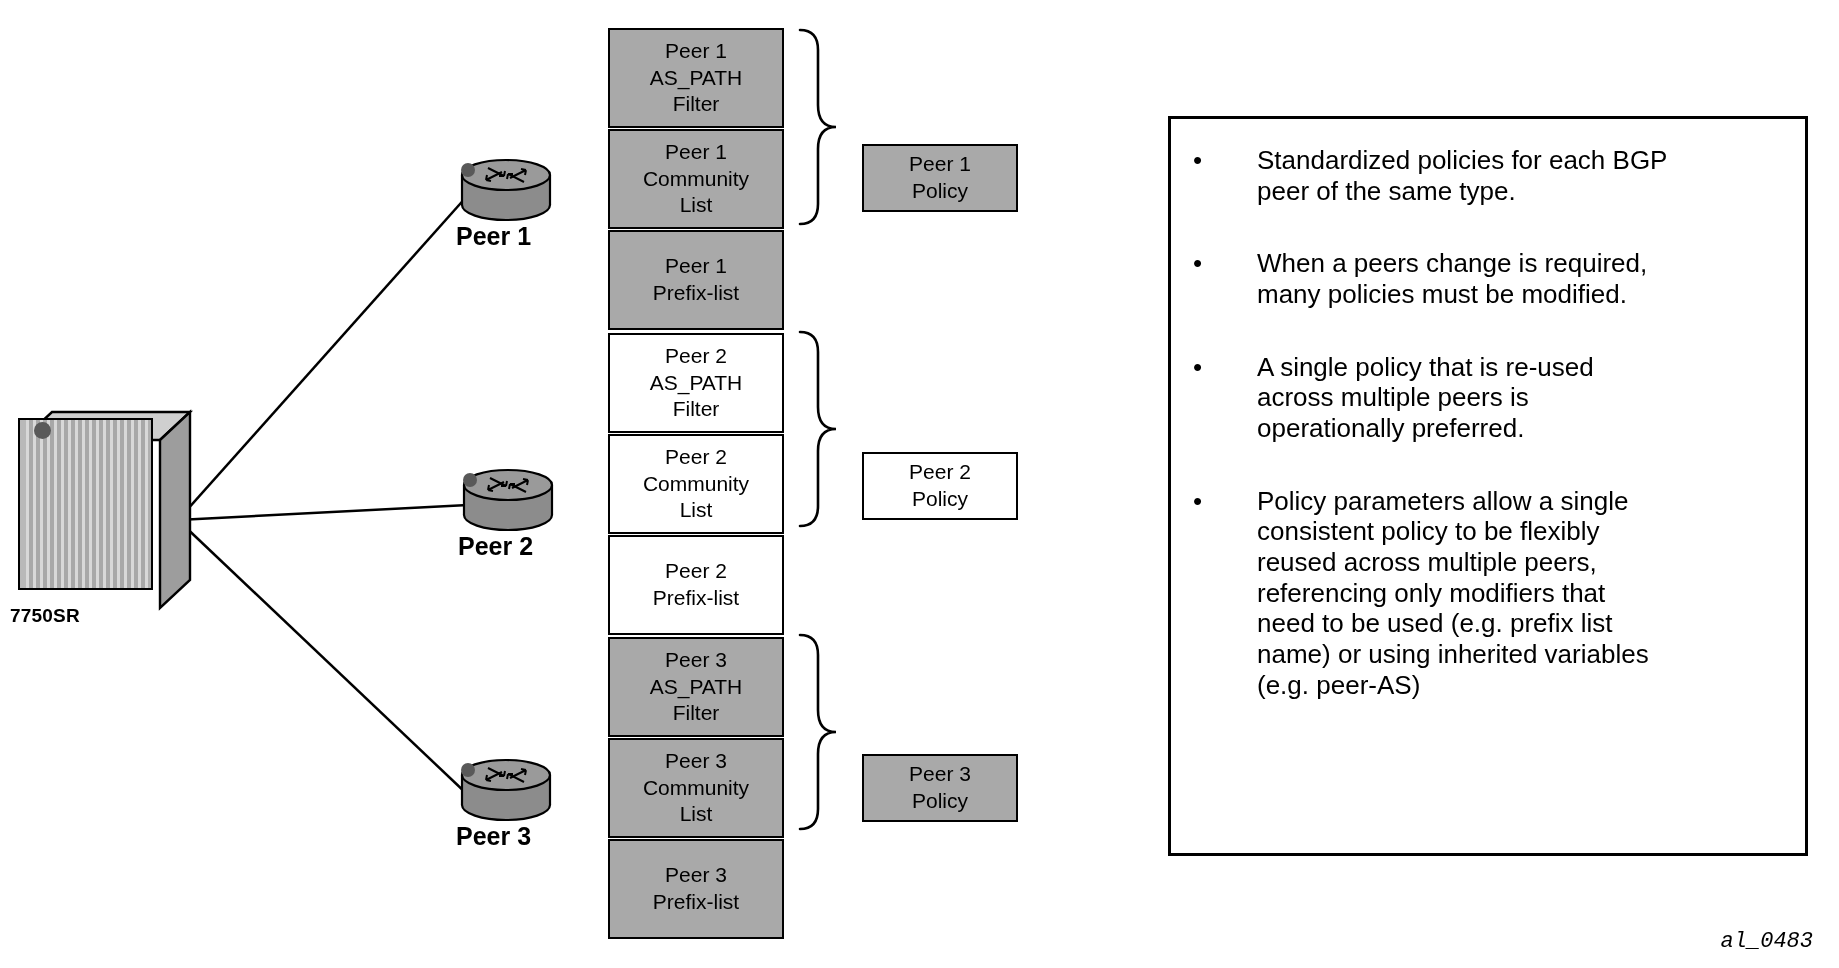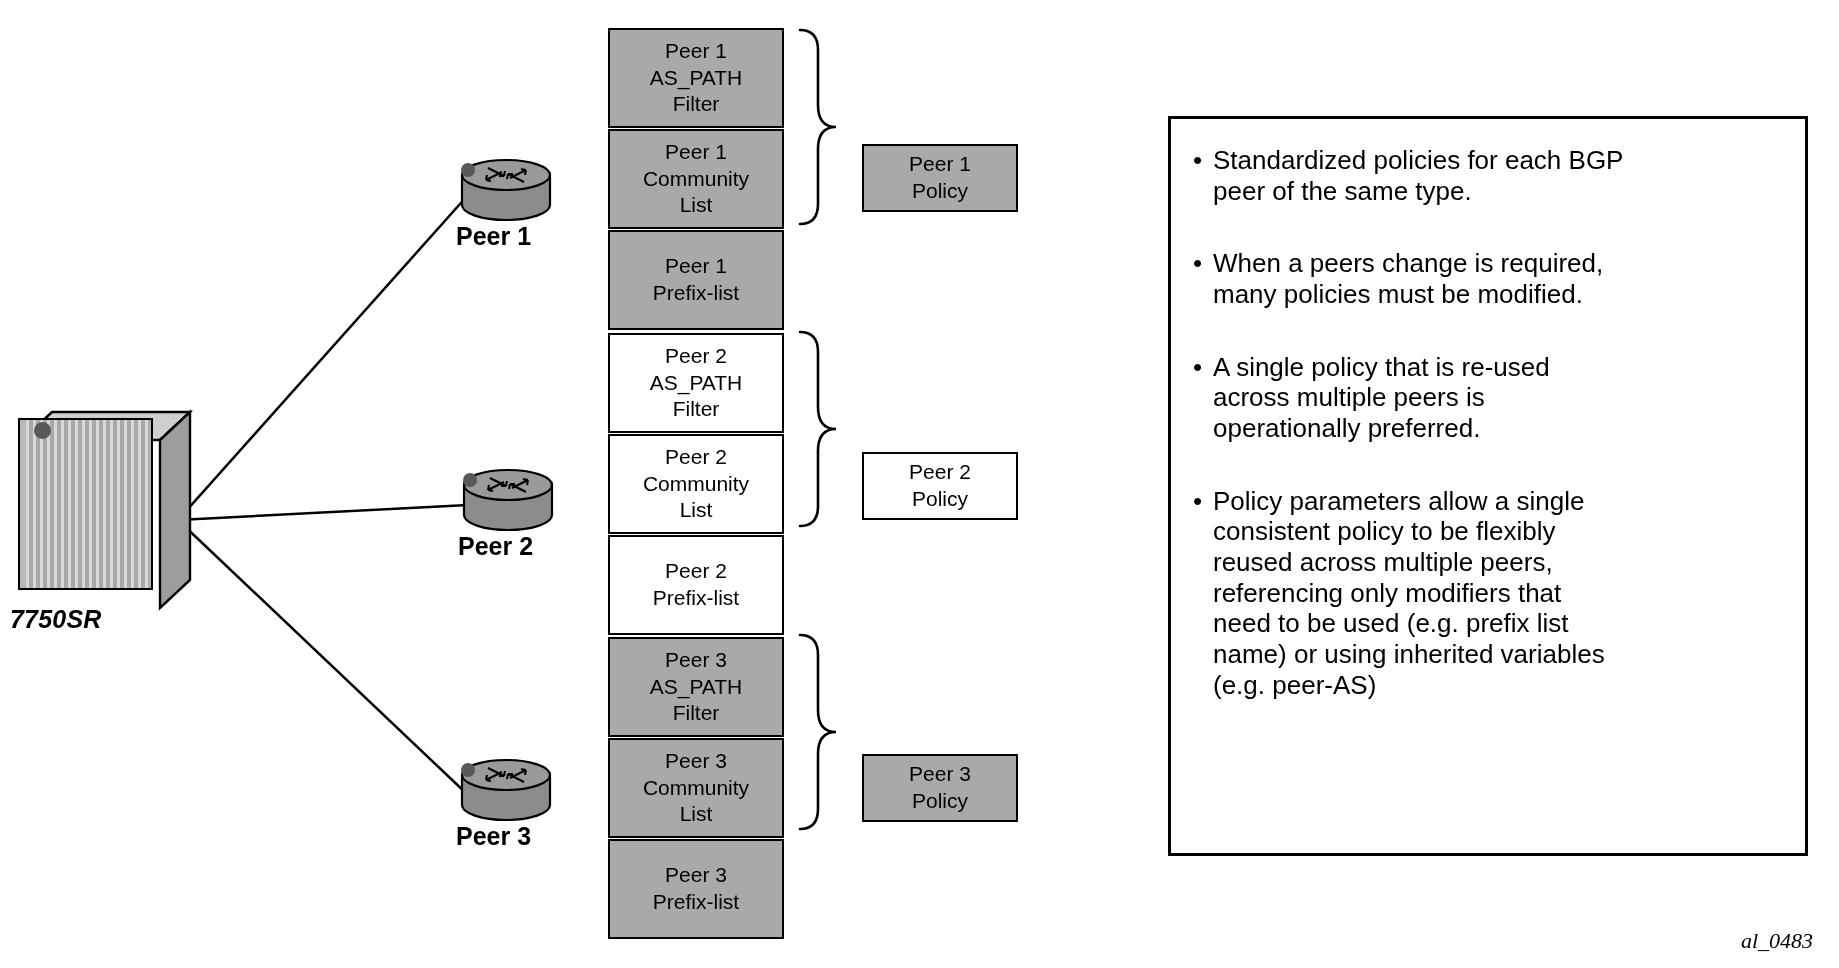--- a/index.html
+++ b/index.html
@@ -83,24 +83,23 @@
     top: 22px;
     width: 17px;
     height: 17px;
     background: #595959;
     border-radius: 50%;
   }
   .chassis-label {
     position: absolute;
     left: 10px;
     top: 605px;
-    font-size: 25px;
+    font-size: 19px;
     font-weight: bold;
     letter-spacing: .2px;
-    font-style: italic;
   }
   .peer-label {
     position: absolute;
     font-size: 25px;
     font-weight: bold;
   }
 
   
   .box {
     position: absolute;
@@ -149,27 +148,27 @@
     font-size: 26px;
     line-height: 1.18;
     margin-bottom: 42px;
   }
   .note .bullet {
     width: 20px;
     flex: 0 0 20px;
     font-size: 26px;
     line-height: 1.18;
   }
-  .note .txt { flex: 1 1 auto; white-space: pre-line; }
+  .note .txt { flex: 1 1 auto; white-space: pre-line; margin-left: 44px; }
 
   .figref {
     position: absolute;
     right: 26px;
     bottom: 14px;
-    font-family: Liberation Serif, serif;
+    font-family: Liberation Mono, monospace;
     font-style: italic;
     font-size: 22px;
   }
 </style>
 </head>
 <body>
 
 <svg id="canvas" viewBox="0 0 1839 968">
 
   <line x1="178" y1="520" x2="468" y2="195" stroke="#000" stroke-width="2.5"></line>

